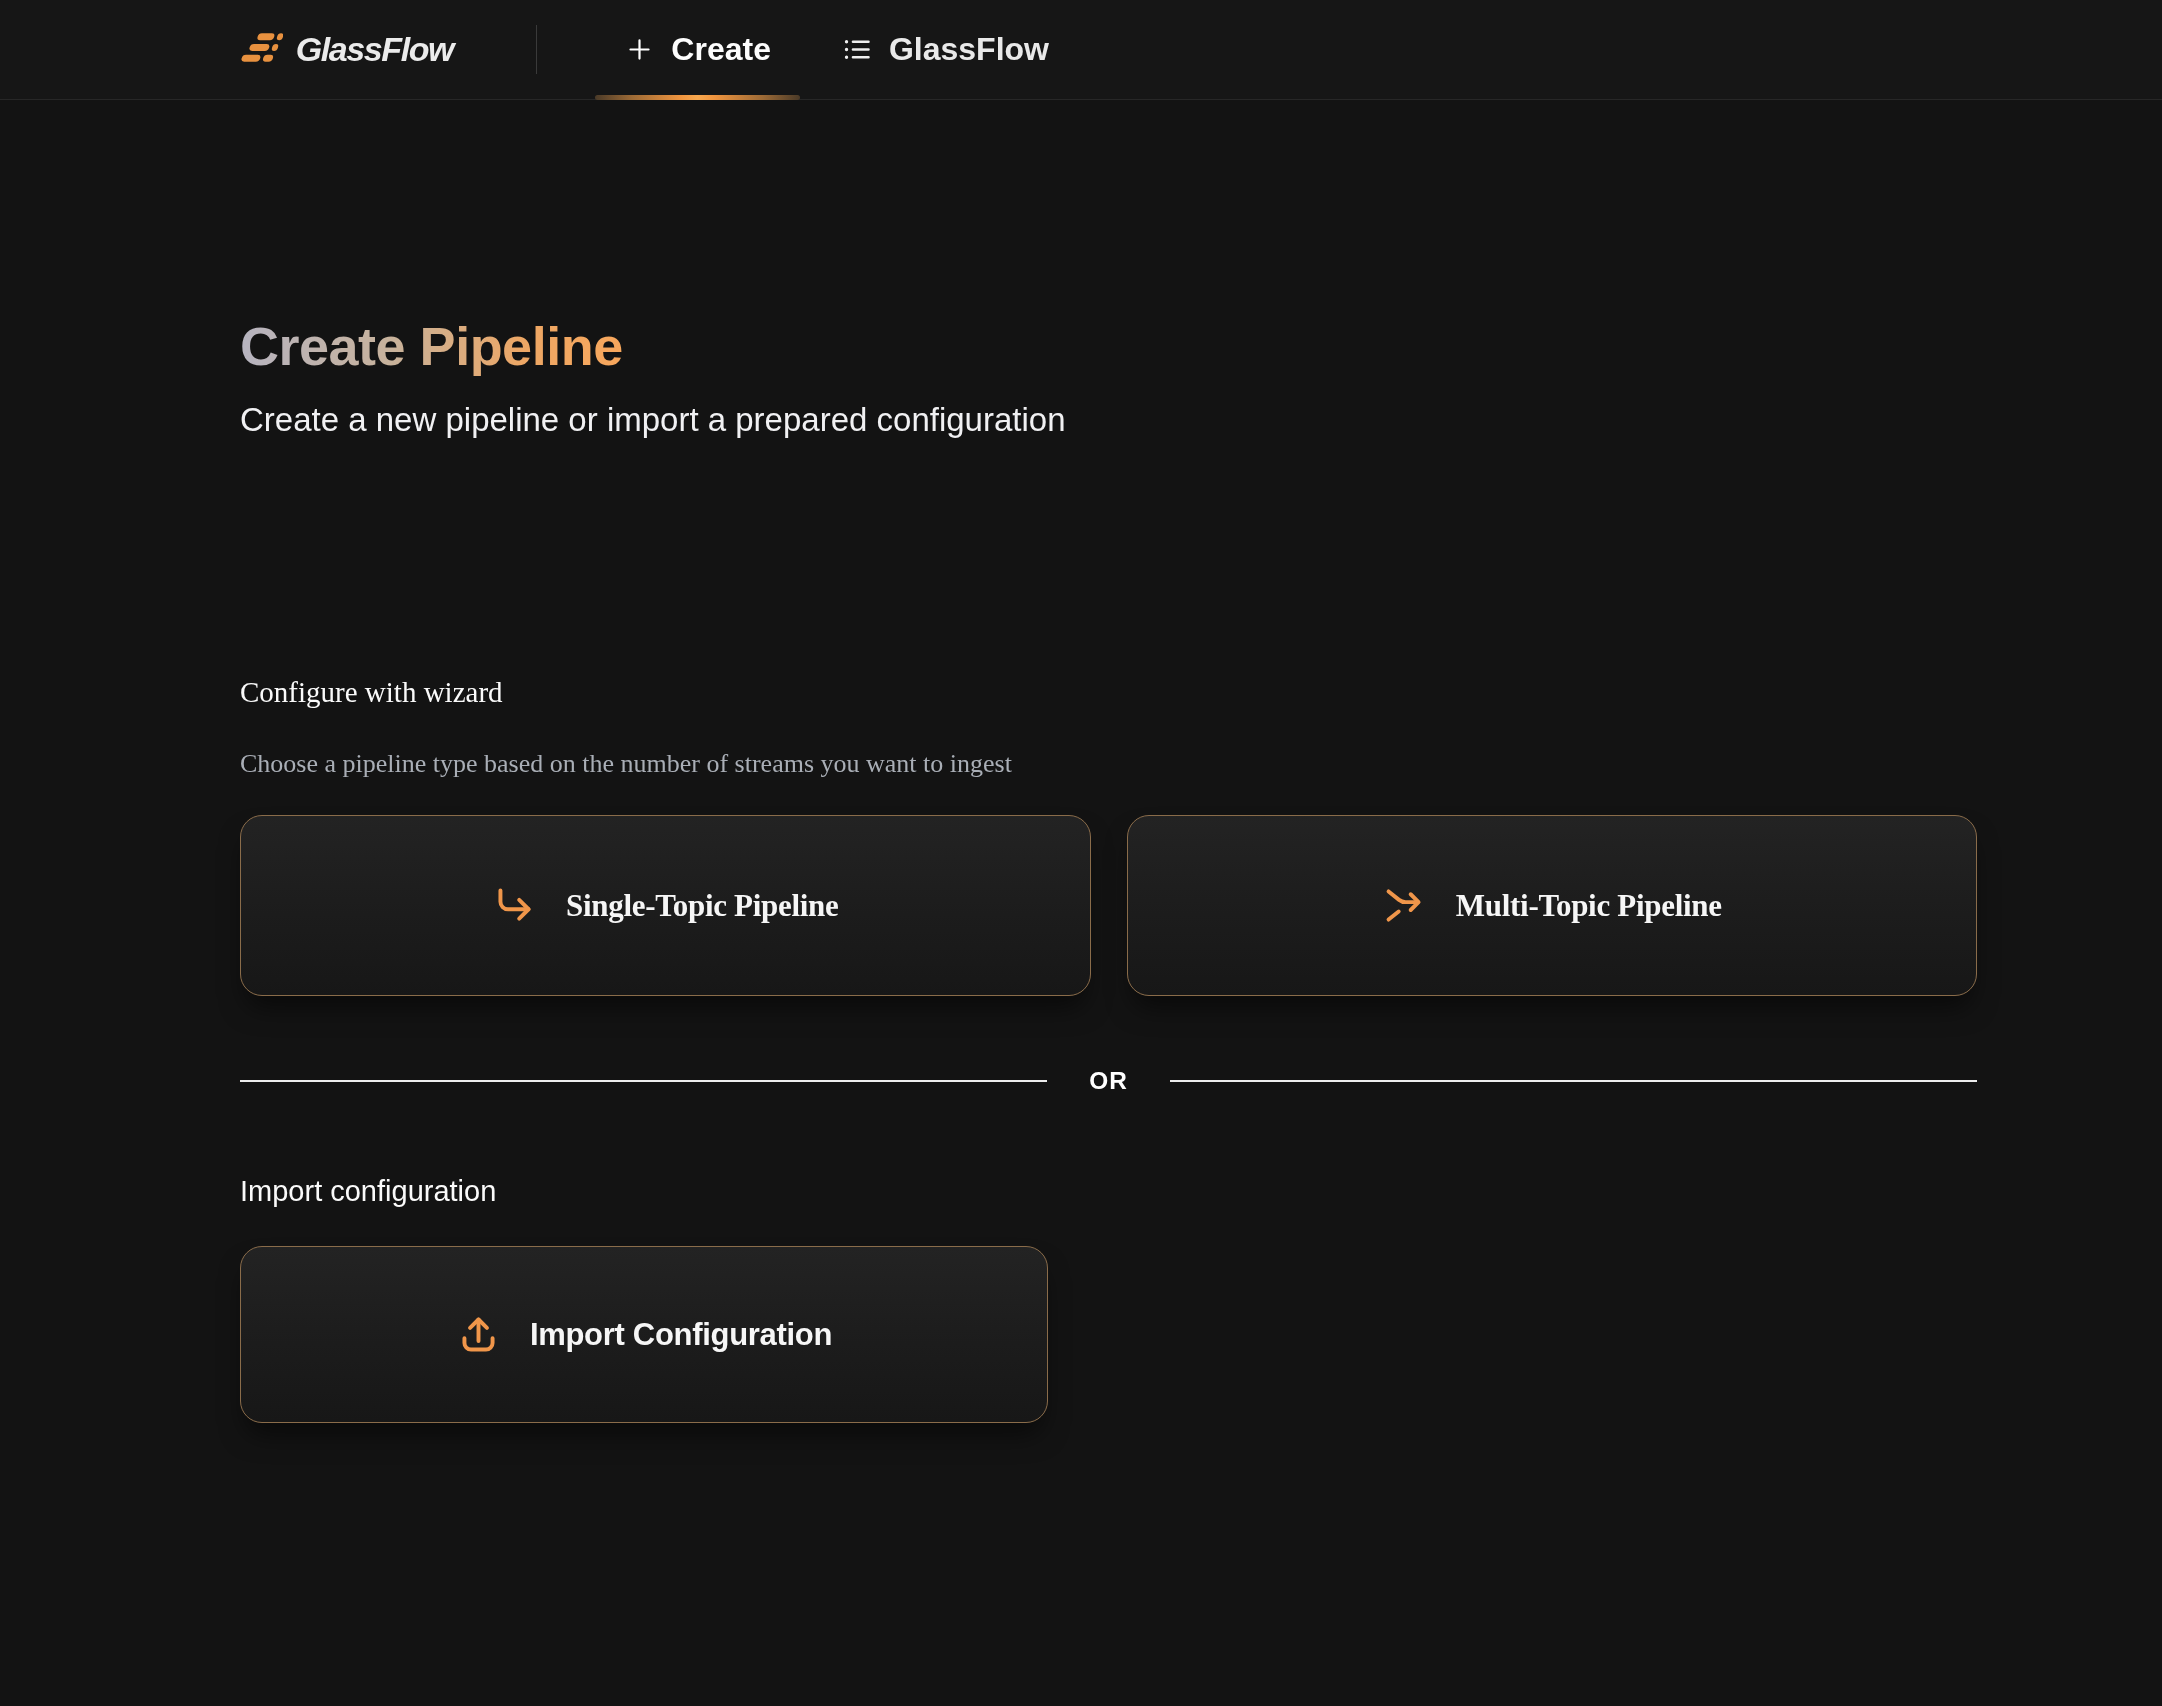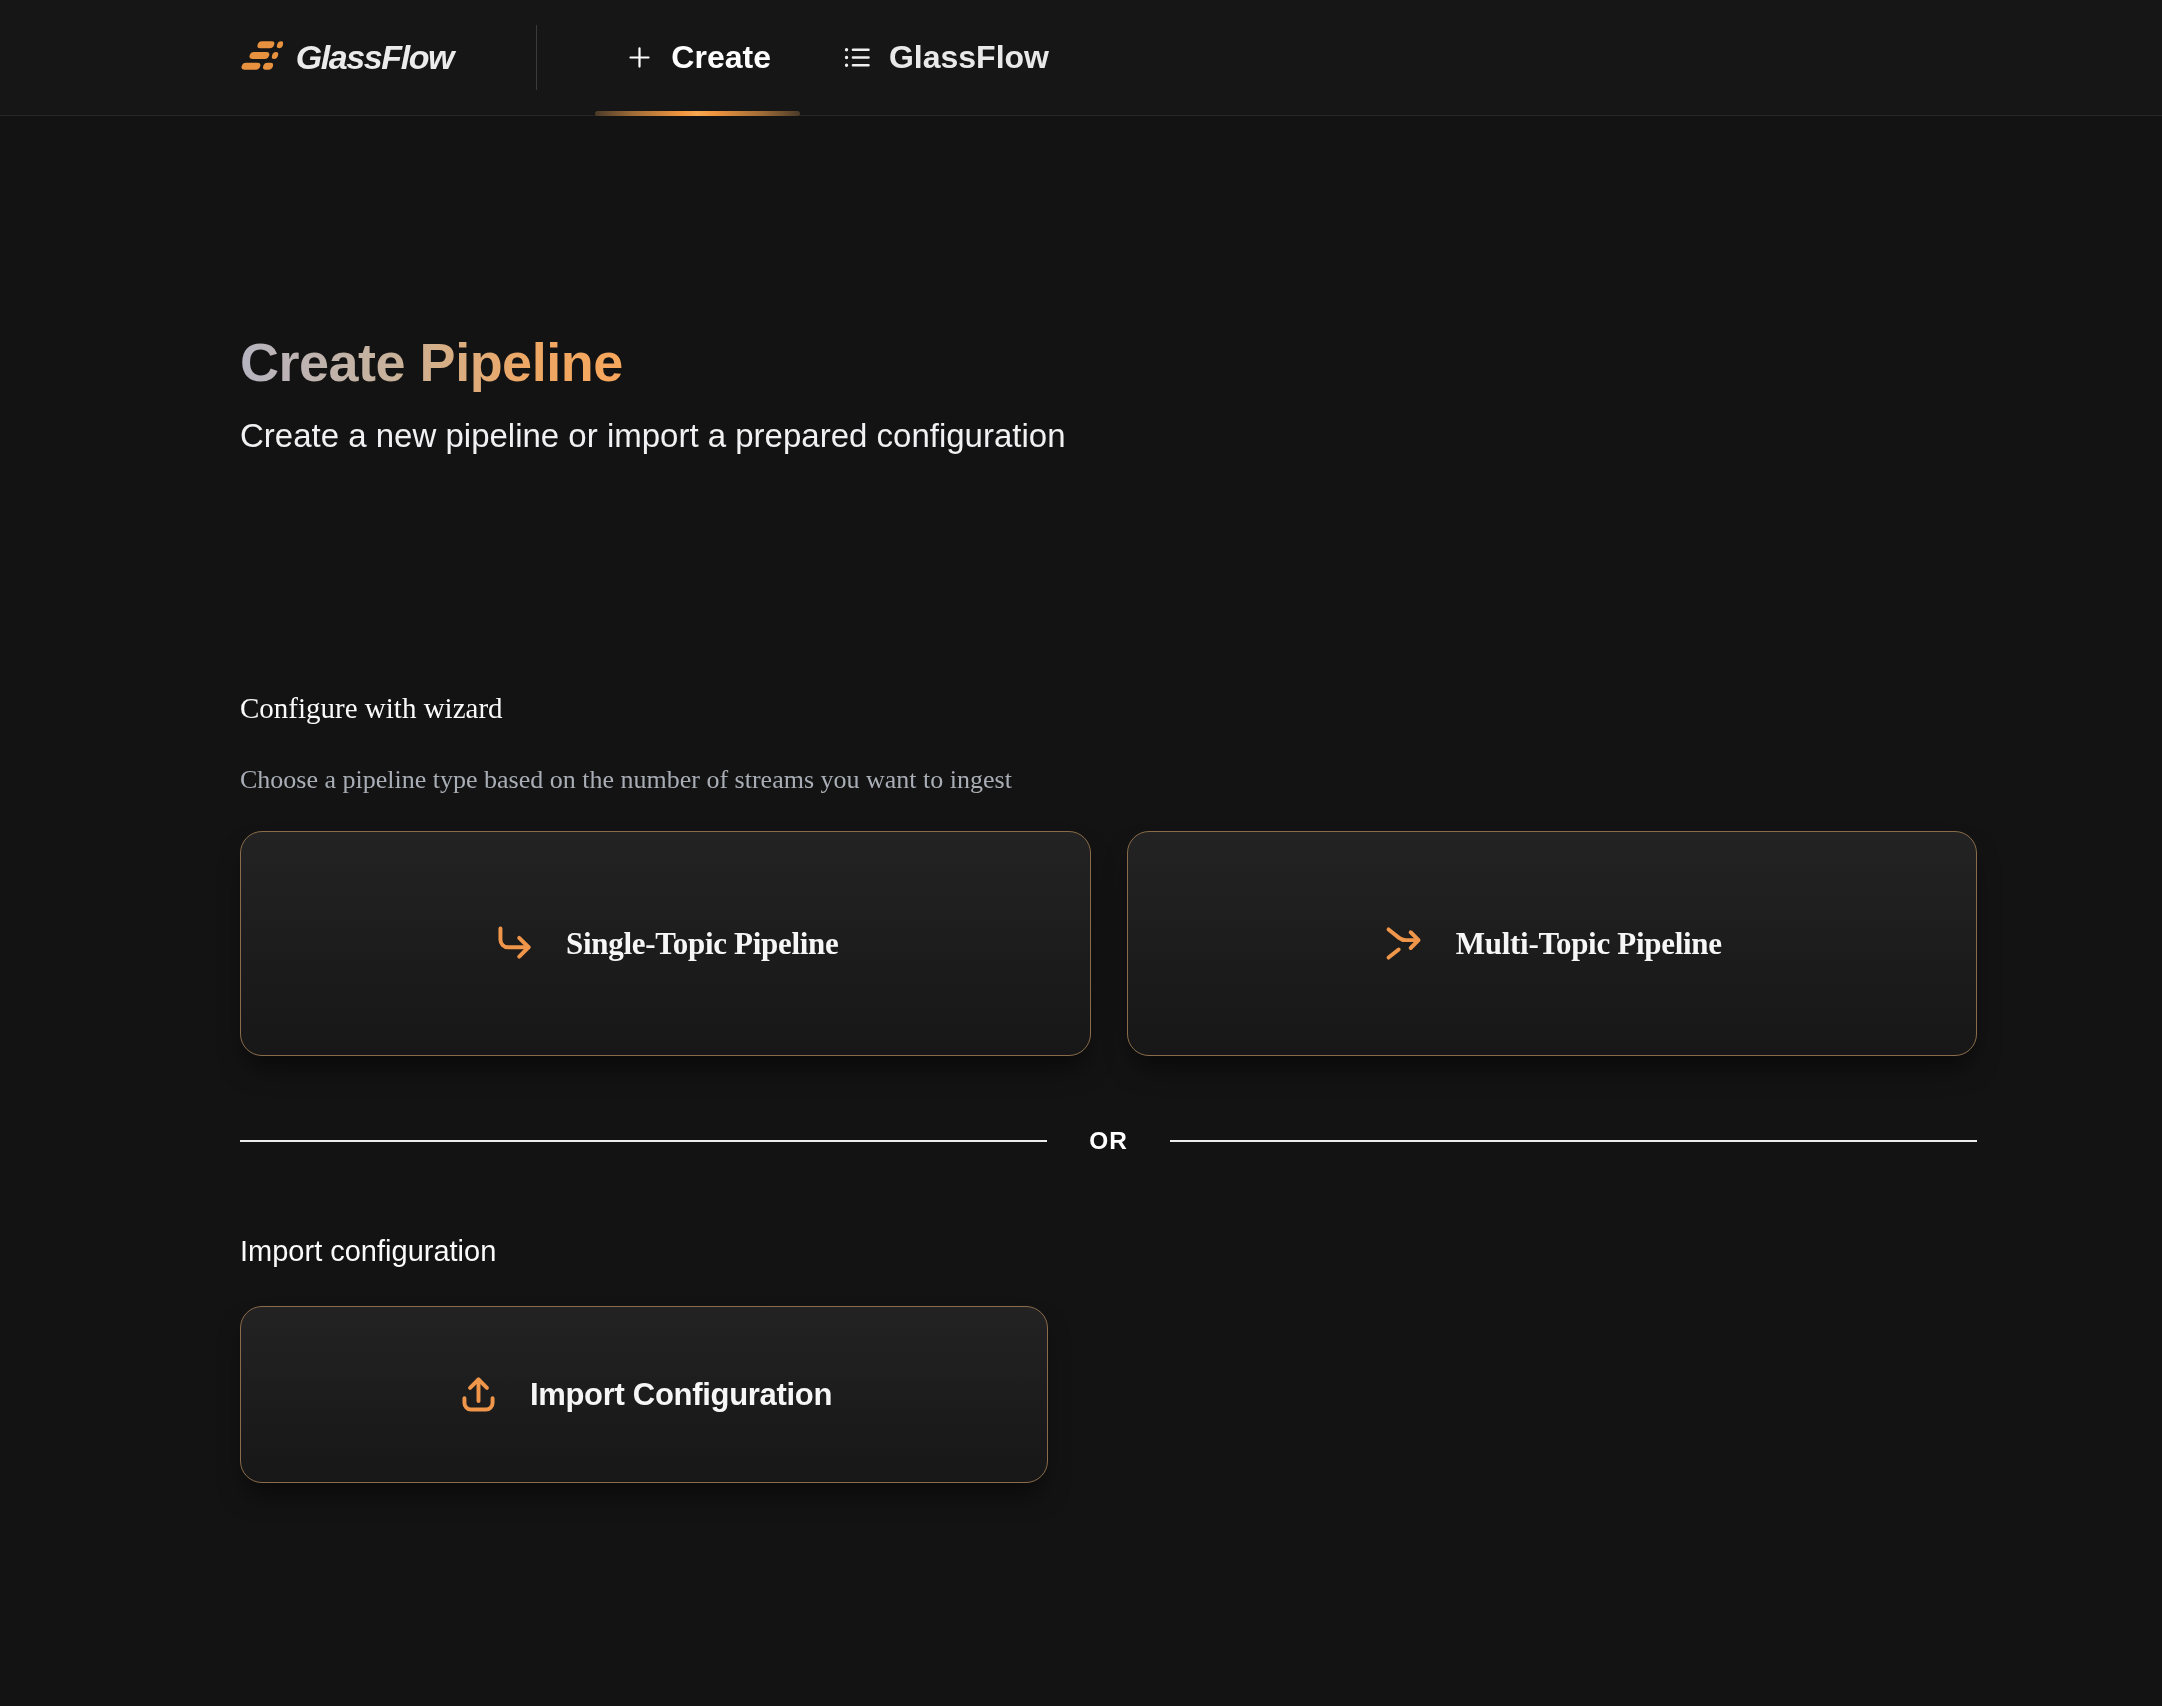--- a/index.html
+++ b/index.html
@@ -8,21 +8,21 @@
     width:2162px; height:1706px;
     background:#131313;
     font-family:"Liberation Sans", sans-serif;
     color:#f2f2f2;
     overflow:hidden;
     -webkit-font-smoothing:antialiased;
   }
 
   
   .navbar {
-    height:116px;
+    height:100px;
     background:#161616;
     border-bottom:0.9px solid #272727;
     display:flex;
     align-items:stretch;
   }
   .brand {
     display:flex; align-items:center; gap:12.7px;
     margin-left:240px;
     cursor:pointer;
   }
@@ -72,21 +72,21 @@
     font-size:33px; font-weight:400; color:#f1f1f3;
   }
 
   .section-heading { font-size:29px; font-weight:500; color:#fafafa; }
   .section-desc   { margin-top:40px; font-size:26px; font-weight:400; color:#a9aeb6; }
   .wizard-section { margin-top:237px;font-family:Liberation Serif, serif; }
   .import-section { margin-top:80px; }
 
   .options-row { margin-top:36px; display:flex; gap:36px; }
   .option-card, .import-card {
-    height:225px;
+    height:181px;
     border-radius:22px;
     border:1.4px solid #8a6c4a;
     background:linear-gradient(180deg,#232323 0%,#1c1c1c 55%,#171717 100%);
     display:flex; align-items:center; justify-content:center; gap:29px;
     box-shadow:0 16.3px 27px -7.2px rgba(0,0,0,0.55);
     cursor:pointer;
   }
   .option-card { flex:1; }
   .import-card { width:808px; height:177px; margin-top:38px; }
   .card-label { font-size:31px; font-weight:700; color:#f6f6f6; letter-spacing:-0.3px; }

